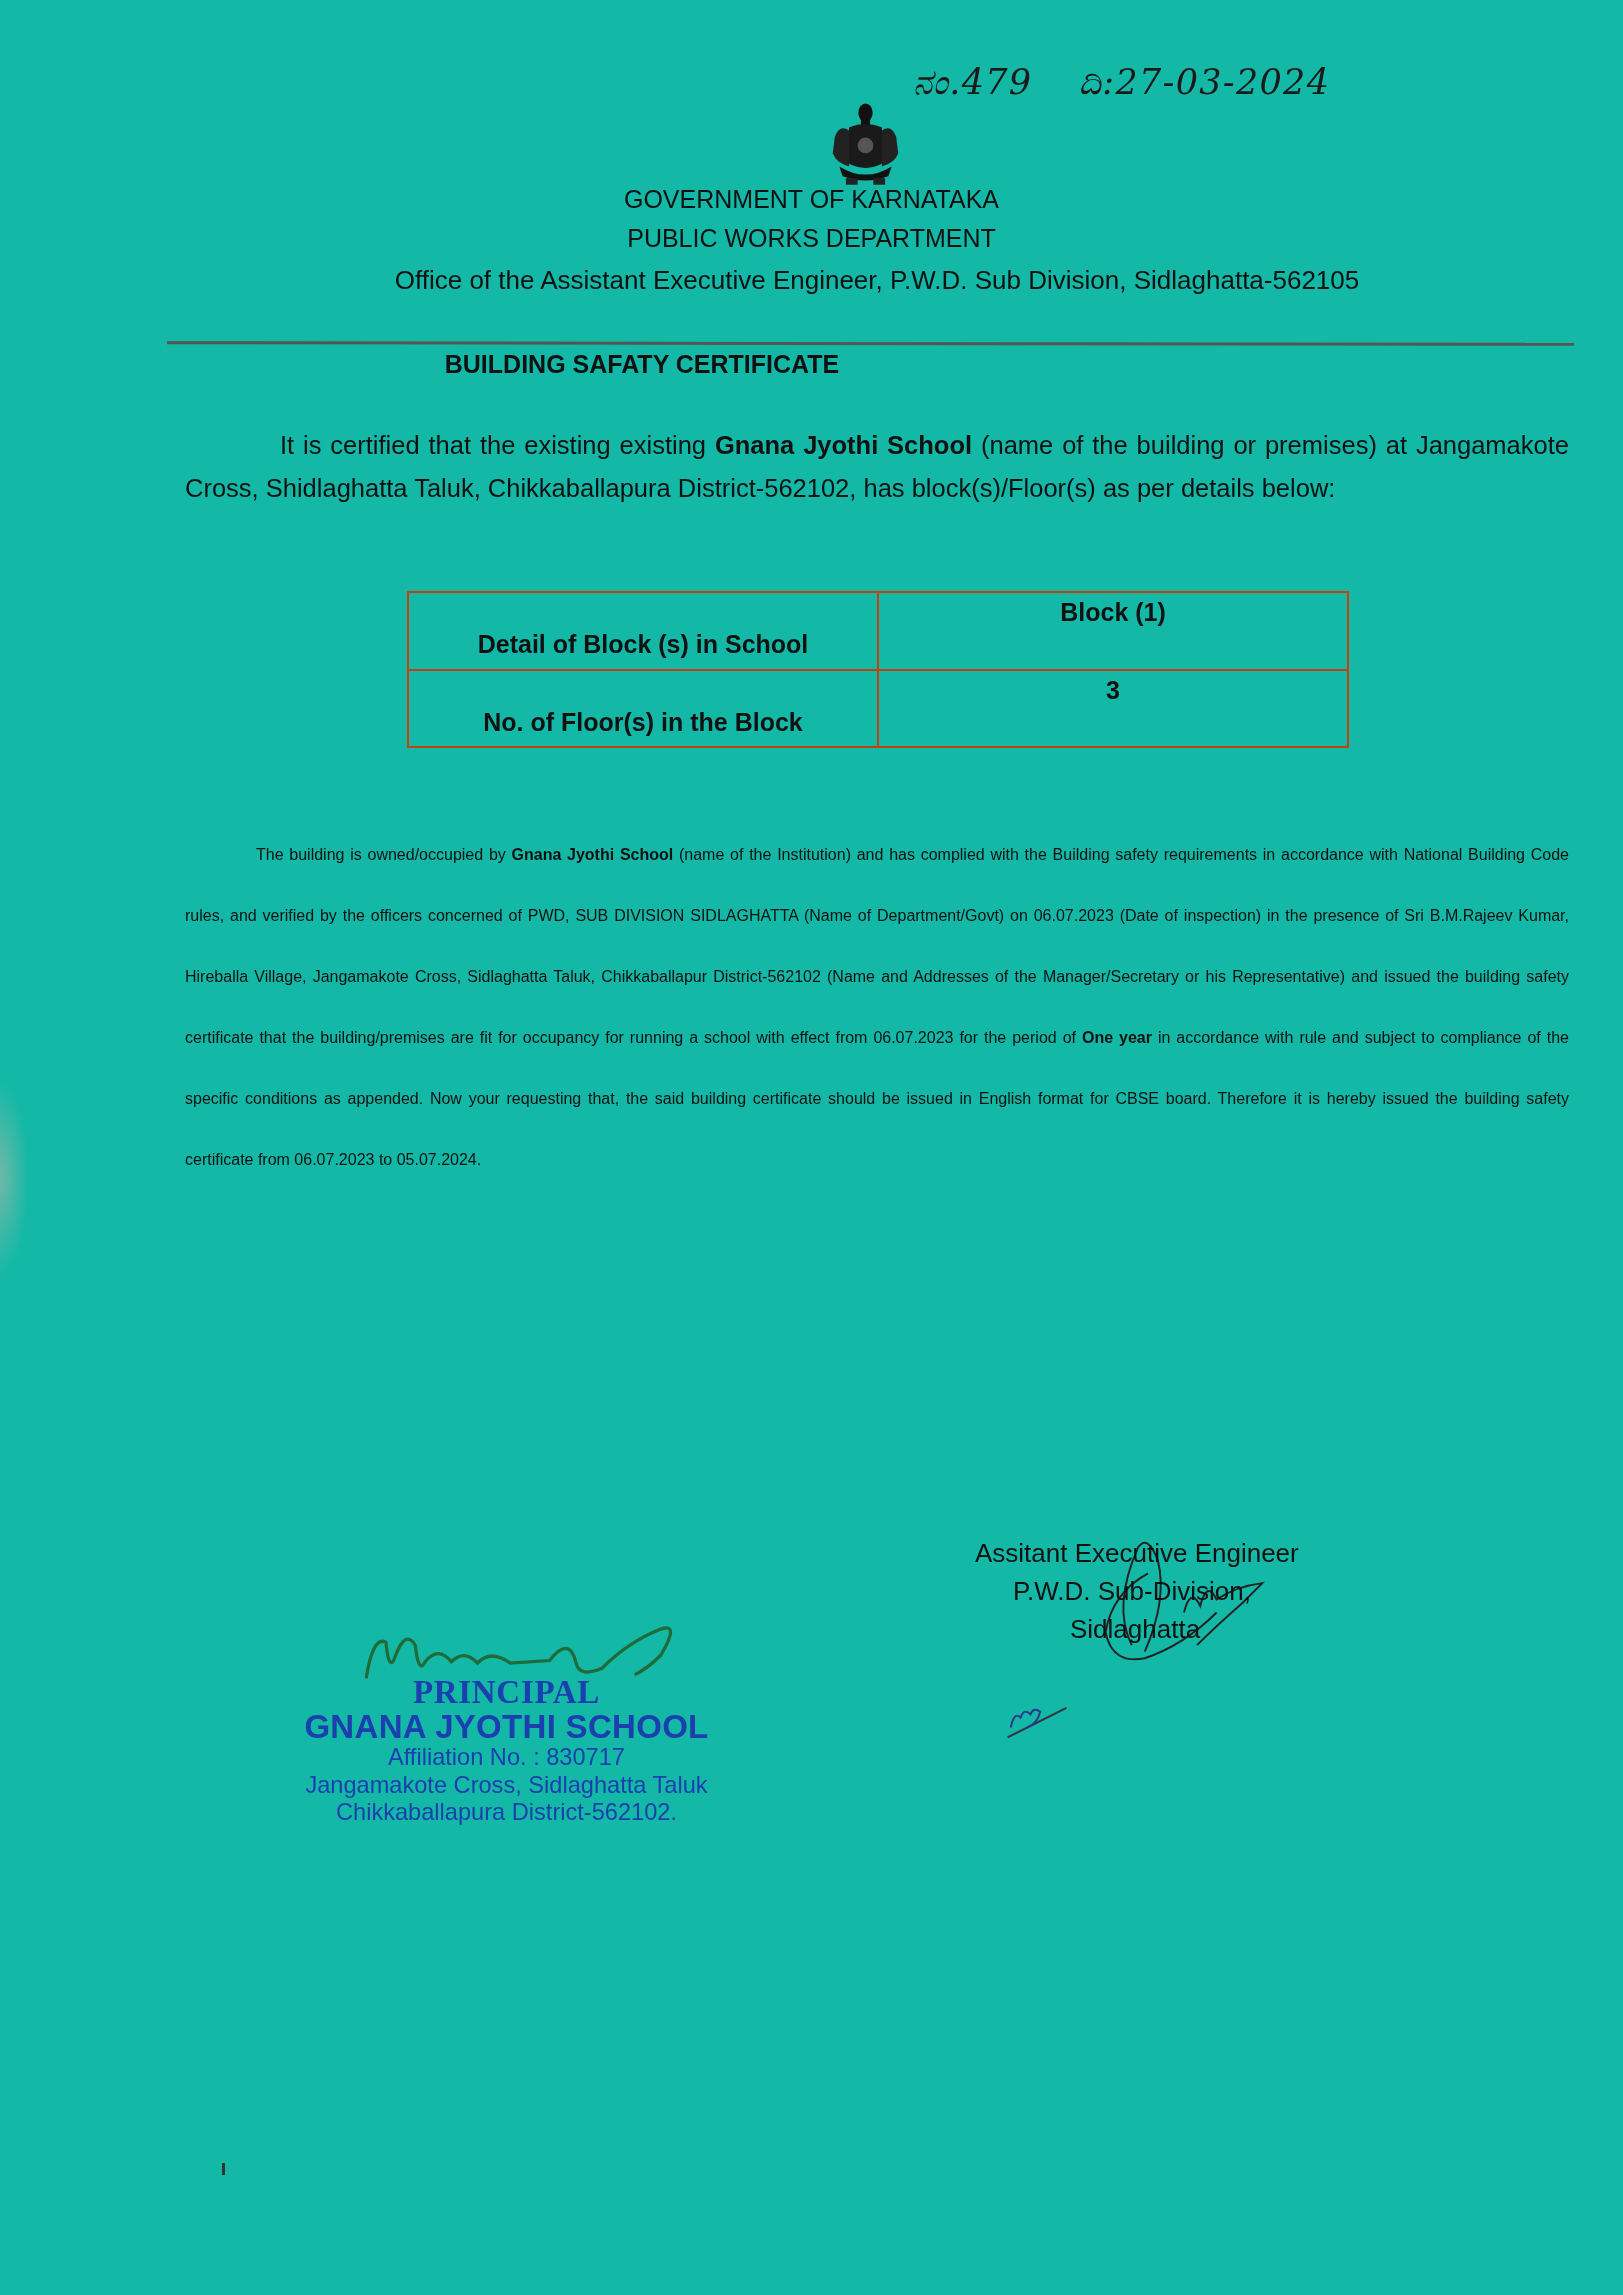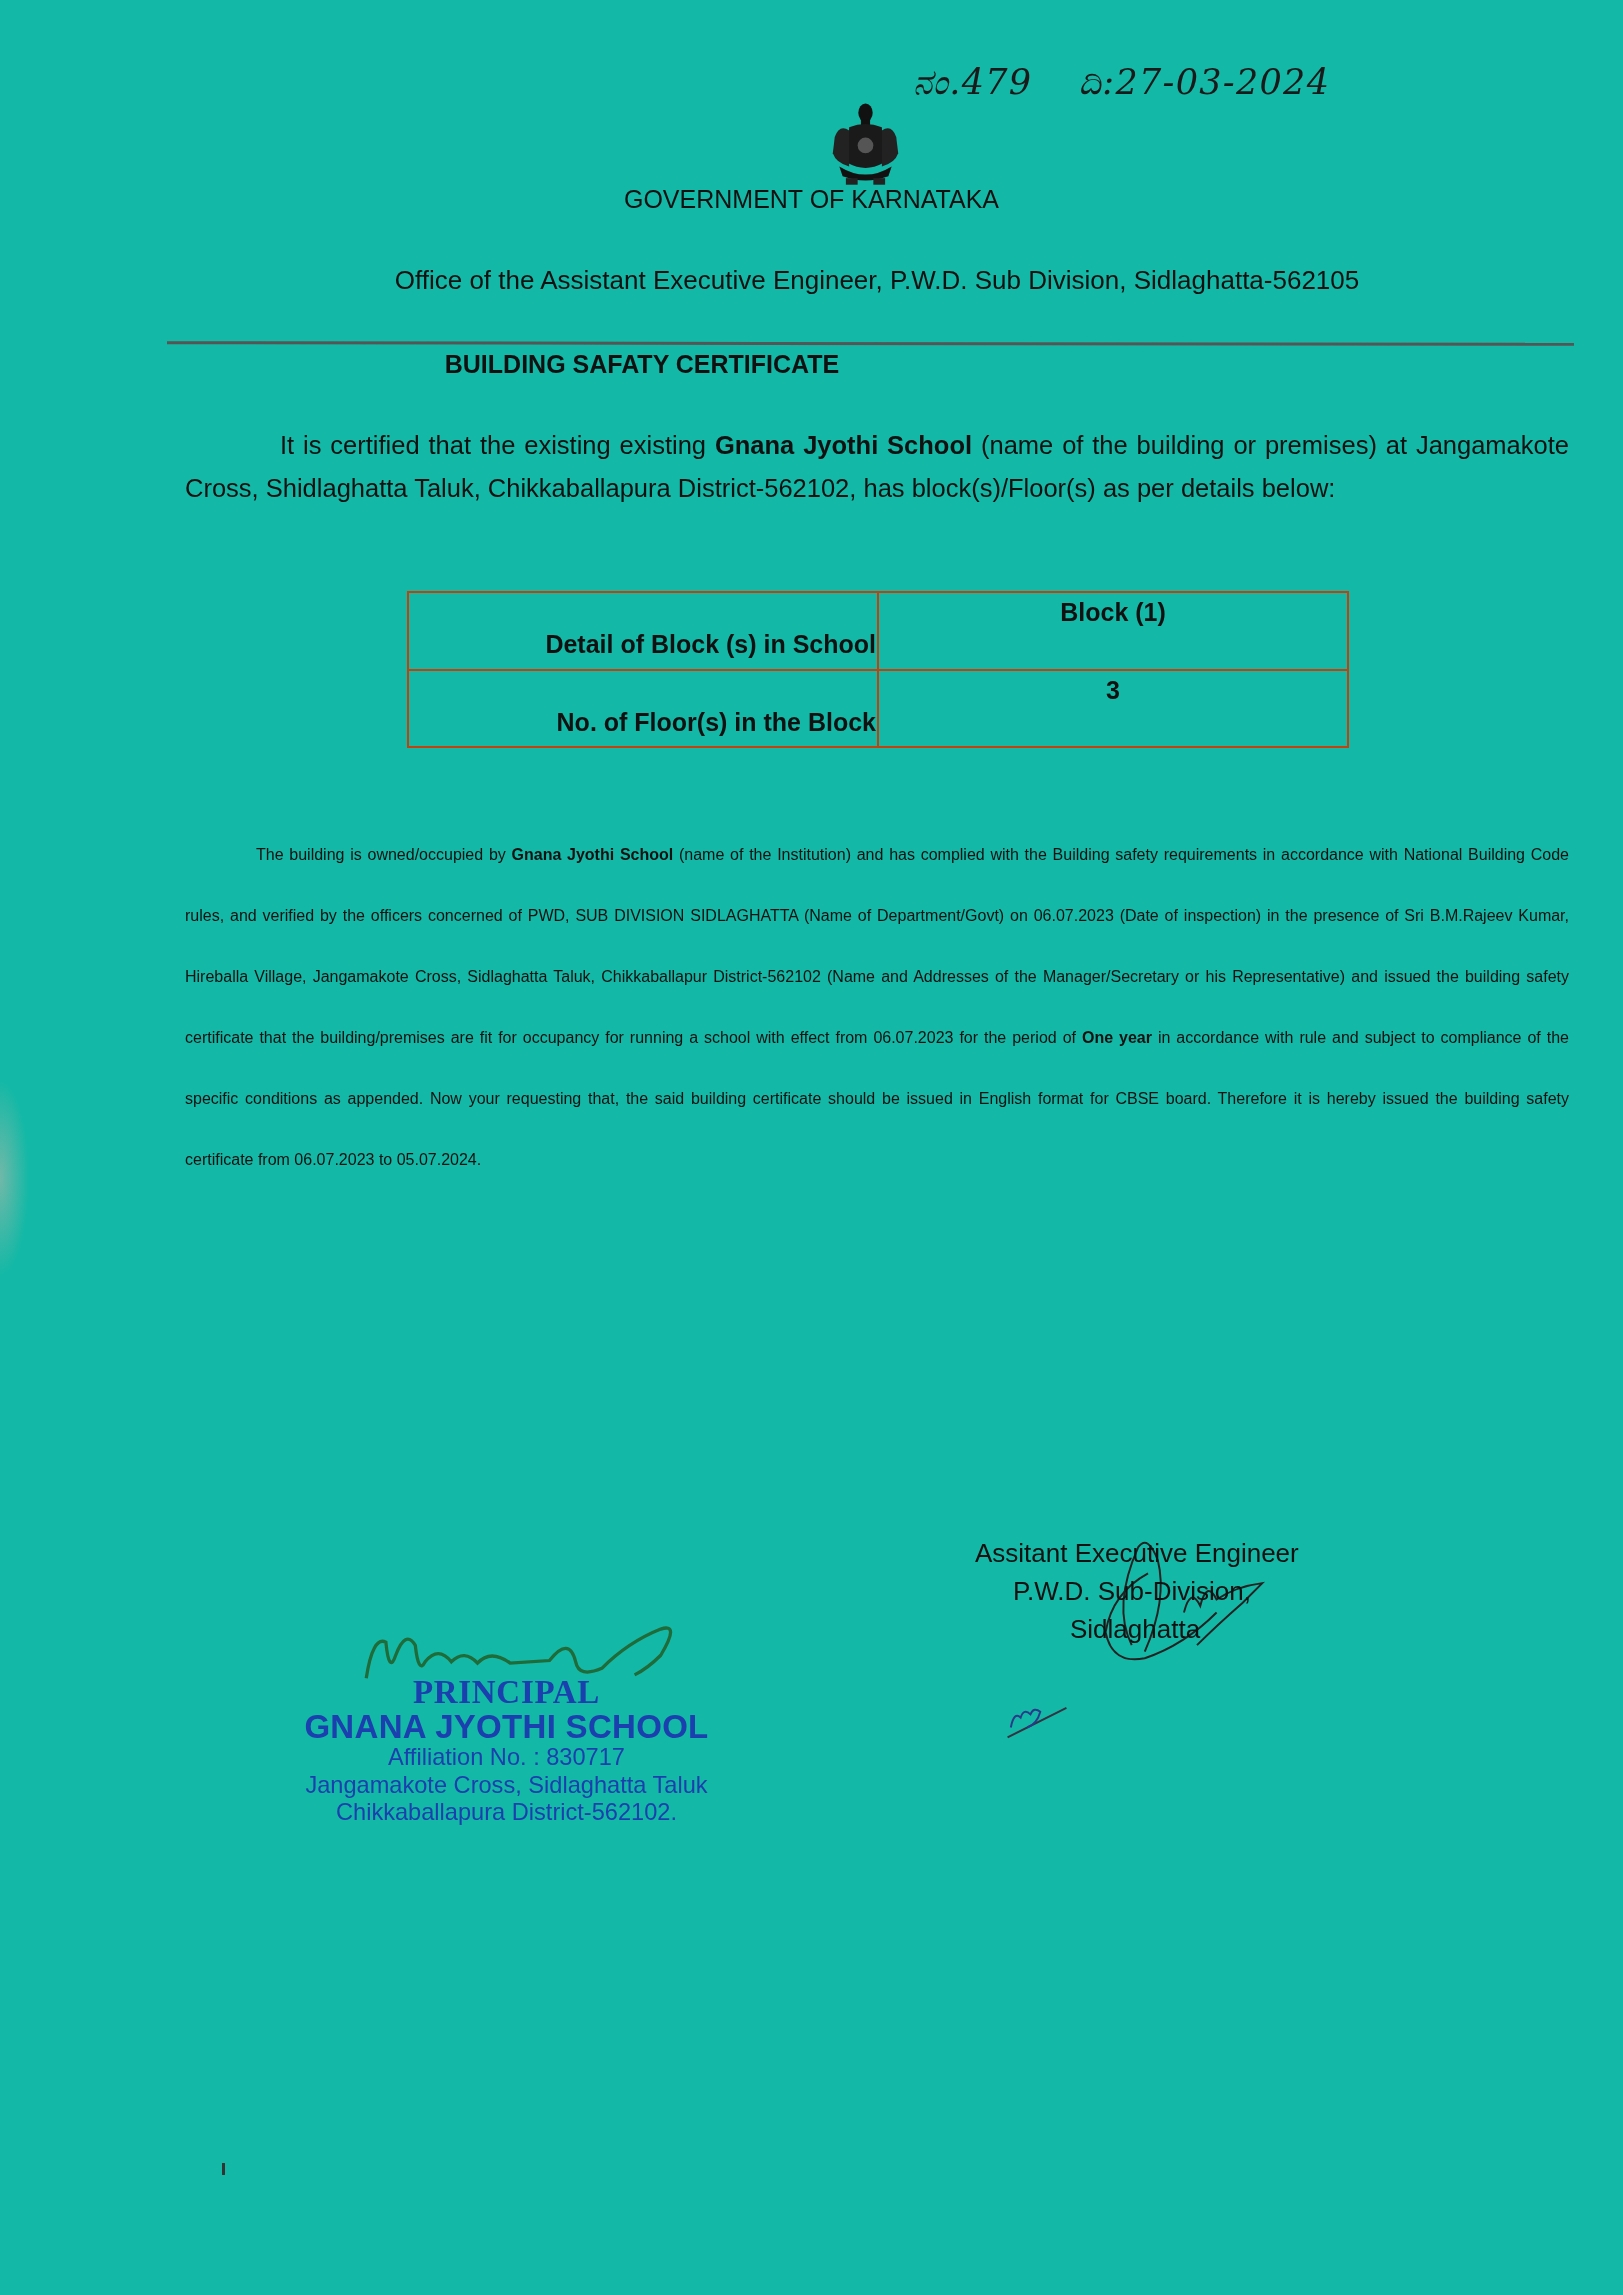--- a/index.html
+++ b/index.html
@@ -25,21 +25,21 @@
   .doc-title { position: absolute; left: 0; width: 1284px; top: 350px; text-align: center;
          font-weight: bold; font-size: 25px; }
 
   .para { position: absolute; left: 185px; width: 1384px; font-size: 25.5px; line-height: 43px; text-align: justify; }
   .para1 { top: 424px; }
   .para1 .indent { display: inline-block; width: 95px; }
 
   table.blocks { position: absolute; left: 407px; top: 591px; width: 942px; height: 157px;
          border-collapse: collapse; font-size: 25px; font-weight: bold; }
   table.blocks td { border: 2px solid #c2410c; width: 50%; }
-  table.blocks td.lbl { text-align: right; vertical-align: middle; padding-top: 29px; }
+  table.blocks td.lbl { text-align: center; vertical-align: middle; padding-top: 29px; }
   table.blocks td.val { text-align: center; vertical-align: top; padding-top: 5.2px; }
 
   .para2 { top: 824px; line-height: 61px; font-size: 16px; }
   .para2 .indent { display: inline-block; width: 71px; }
 
   .sig-right { position: absolute; left: 975px; top: 1534px; font-size: 26px; line-height: 38px; color: #111; }
   .sig-right div { white-space: nowrap; }
   .sig-right .l2 { padding-left: 38px; }
   .sig-right .l3 { padding-left: 95px; }
   .sig-right-svg { position: absolute; left: 1086px; top: 1534px; width: 222px; height: 157px; }
@@ -69,20 +69,21 @@
     <path d="M40 40 Q65 30 90 40 L92 95 Q65 110 38 95 Z" fill="#1a1a1a"></path>
     <path d="M18 55 Q25 35 40 45 L40 100 Q20 95 15 80 Z" fill="#222"></path>
     <path d="M112 55 Q105 35 90 45 L90 100 Q110 95 115 80 Z" fill="#222"></path>
     <circle cx="65" cy="68" r="12" fill="#555"></circle>
     <path d="M25 100 Q65 125 105 100 L100 115 Q65 128 30 115 Z" fill="#111"></path>
     <rect x="35" y="118" width="18" height="10" fill="#222"></rect>
     <rect x="77" y="118" width="18" height="10" fill="#222"></rect>
   </svg>
 
   <div class="hdr l1">GOVERNMENT OF KARNATAKA</div>
+  <div class="hdr l2">PUBLIC WORKS DEPARTMENT</div>
   <div class="hdr l3">Office of the Assistant Executive Engineer,  P.W.D. Sub Division, Sidlaghatta-562105</div>
 
   <div class="rule"></div>
 
   <div class="doc-title">BUILDING SAFATY CERTIFICATE</div>
 
   <div class="para para1"><span class="indent"></span><span>It is certified that the existing existing </span><b>Gnana Jyothi School</b><span> (name of the building or premises) at  Jangamakote Cross, Shidlaghatta Taluk, Chikkaballapura District-562102, has block(s)/Floor(s) as per details below:</span></div>
 
   <table class="blocks">
     <tbody>

